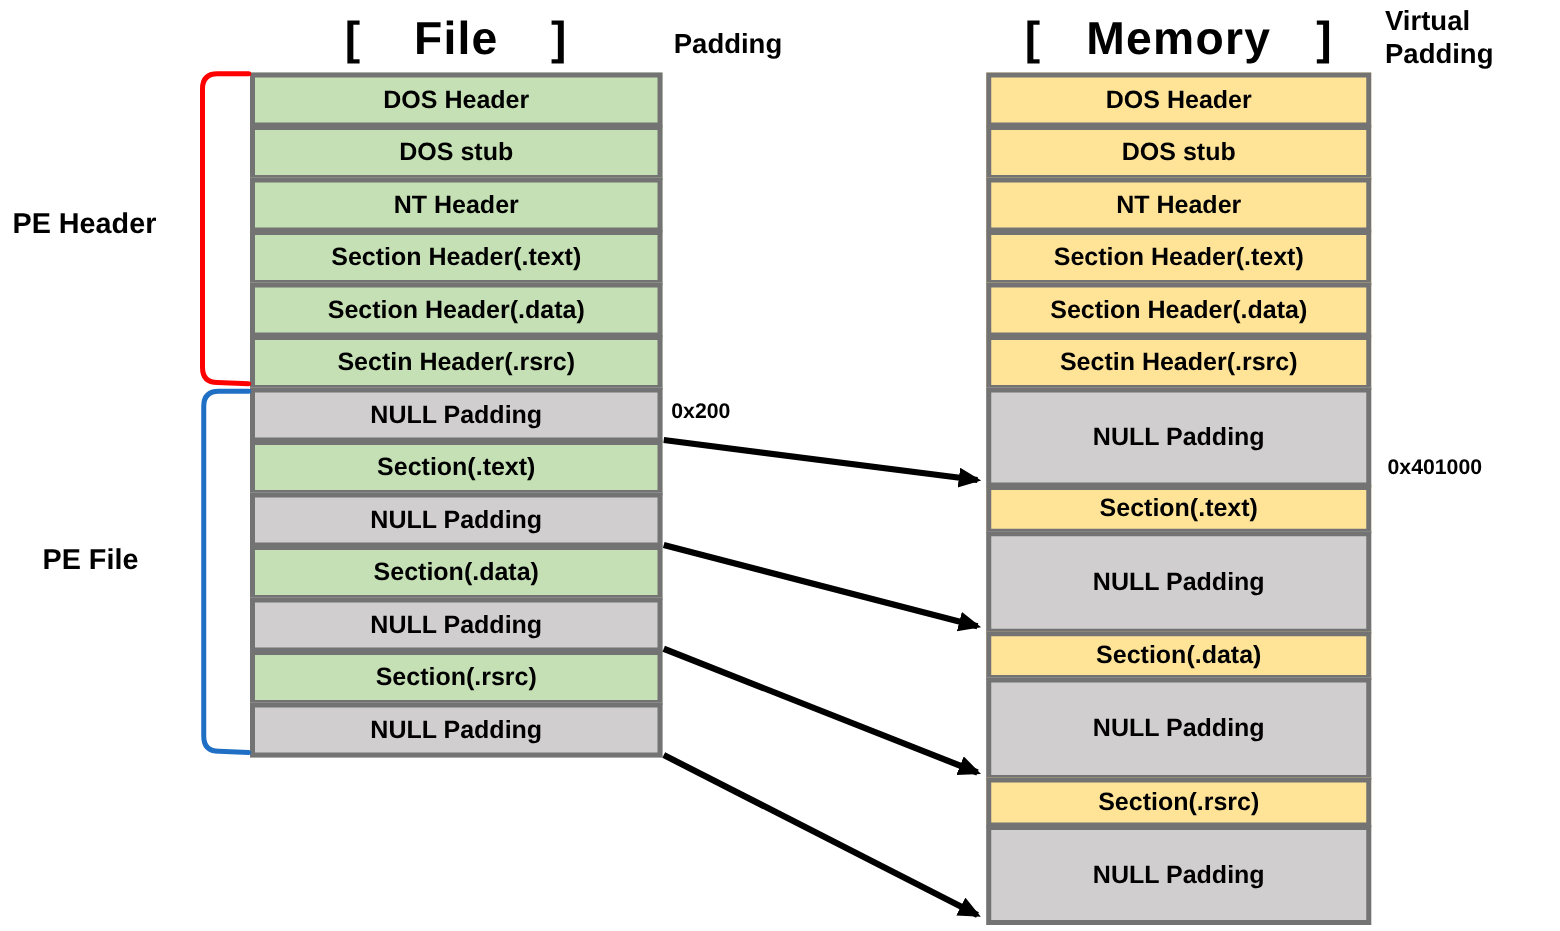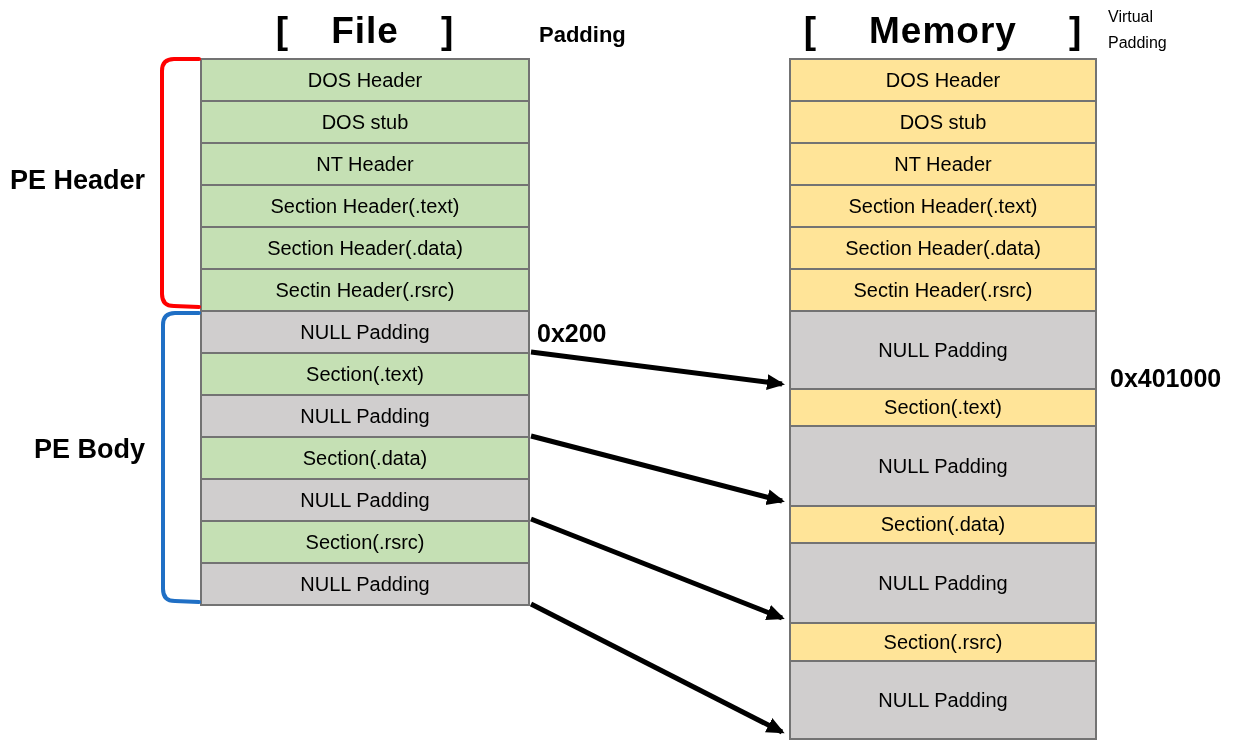--- a/index.html
+++ b/index.html
@@ -7,30 +7,30 @@
     position:relative;width:1248px;height:745px;background:#ffffff;
     font-family:"Liberation Sans",sans-serif;overflow:hidden;
   }
   .abs{position:absolute;}
   .col-title{
     display:flex;align-items:center;justify-content:center;
     font-weight:bold;font-size:37px;color:#000;letter-spacing:1px;
   }
   .col-title .bracket{font-weight:bold;}
   .col-title .title-word{margin:0 42px;}
-  .side-label{font-weight:bold;font-size:27px;color:#000;white-space:nowrap;}
+  .side-label{font-weight:bold;font-size:23px;color:#000;white-space:nowrap;}
   .small-label{font-weight:bold;font-size:22px;color:#000;white-space:nowrap;}
-  .addr-label{font-weight:bold;font-size:25px;color:#000;white-space:nowrap;}
-  .va-label{font-weight:normal;font-size:16px;color:#000;line-height:26px;white-space:nowrap;}
+  .addr-label{font-weight:bold;font-size:17px;color:#000;white-space:nowrap;}
+  .va-label{font-weight:bold;font-size:22px;color:#000;line-height:26px;white-space:nowrap;}
   .column{position:absolute;}
   .row{
     position:absolute;left:0;width:100%;
-    box-sizing:border-box;border:2px solid #737373;
+    box-sizing:border-box;border:4px solid #737373;
     display:flex;align-items:center;justify-content:center;
-    font-weight:normal;font-size:20px;color:#000;white-space:nowrap;
+    font-weight:bold;font-size:20px;color:#000;white-space:nowrap;
   }
   .file-header,.file-section{background:var(--green,#c5e0b4);}
   .mem-header,.mem-section{background:var(--yellow,#ffe498);}
   .pad{background:var(--gray,#d0cece);}
   svg.overlay{position:absolute;left:0;top:0;pointer-events:none;}
 </style>
 </head>
 <body>
 
 <div id="canvas">
@@ -38,31 +38,31 @@
   <div class="abs col-title" style="left:200px;top:8px;width:330px;height:46px;">
     <span class="bracket">[</span>
     <span class="title-word">File</span>
     <span class="bracket">]</span>
   </div>
 
   <div class="abs small-label" style="left:539px;top:22px;">Padding</div>
 
   <div class="abs col-title" style="left:789px;top:8px;width:308px;height:46px;">
     <span class="bracket">[</span>
-    <span class="title-word" style="margin:0 52px;">Memory</span>
+    <span class="title-word" style="margin:0 36px;">Memory</span>
     <span class="bracket">]</span>
   </div>
 
   <div class="abs va-label" style="left:1108px;top:4px;">
     <div>Virtual</div>
     <div>Padding</div>
   </div>
 
   <div class="abs side-label" style="left:10px;top:165px;">PE Header</div>
-  <div class="abs side-label" style="left:34px;top:434px;">PE Body</div>
+  <div class="abs side-label" style="left:34px;top:434px;">PE File</div>
 
   <div class="abs addr-label" style="left:537px;top:319px;">0x200</div>
   <div class="abs addr-label" style="left:1110px;top:364px;">0x401000</div>
 
   <div class="column" id="file-col" style="left:200px;top:58px;width:330px;height:548px;">
       <div class="row file-header" style="top: 0px; height: 44px;">DOS Header</div>
       <div class="row file-header" style="top: 42px; height: 44px;">DOS stub</div>
       <div class="row file-header" style="top: 84px; height: 44px;">NT Header</div>
       <div class="row file-header" style="top: 126px; height: 44px;">Section Header(.text)</div>
       <div class="row file-header" style="top: 168px; height: 44px;">Section Header(.data)</div>

